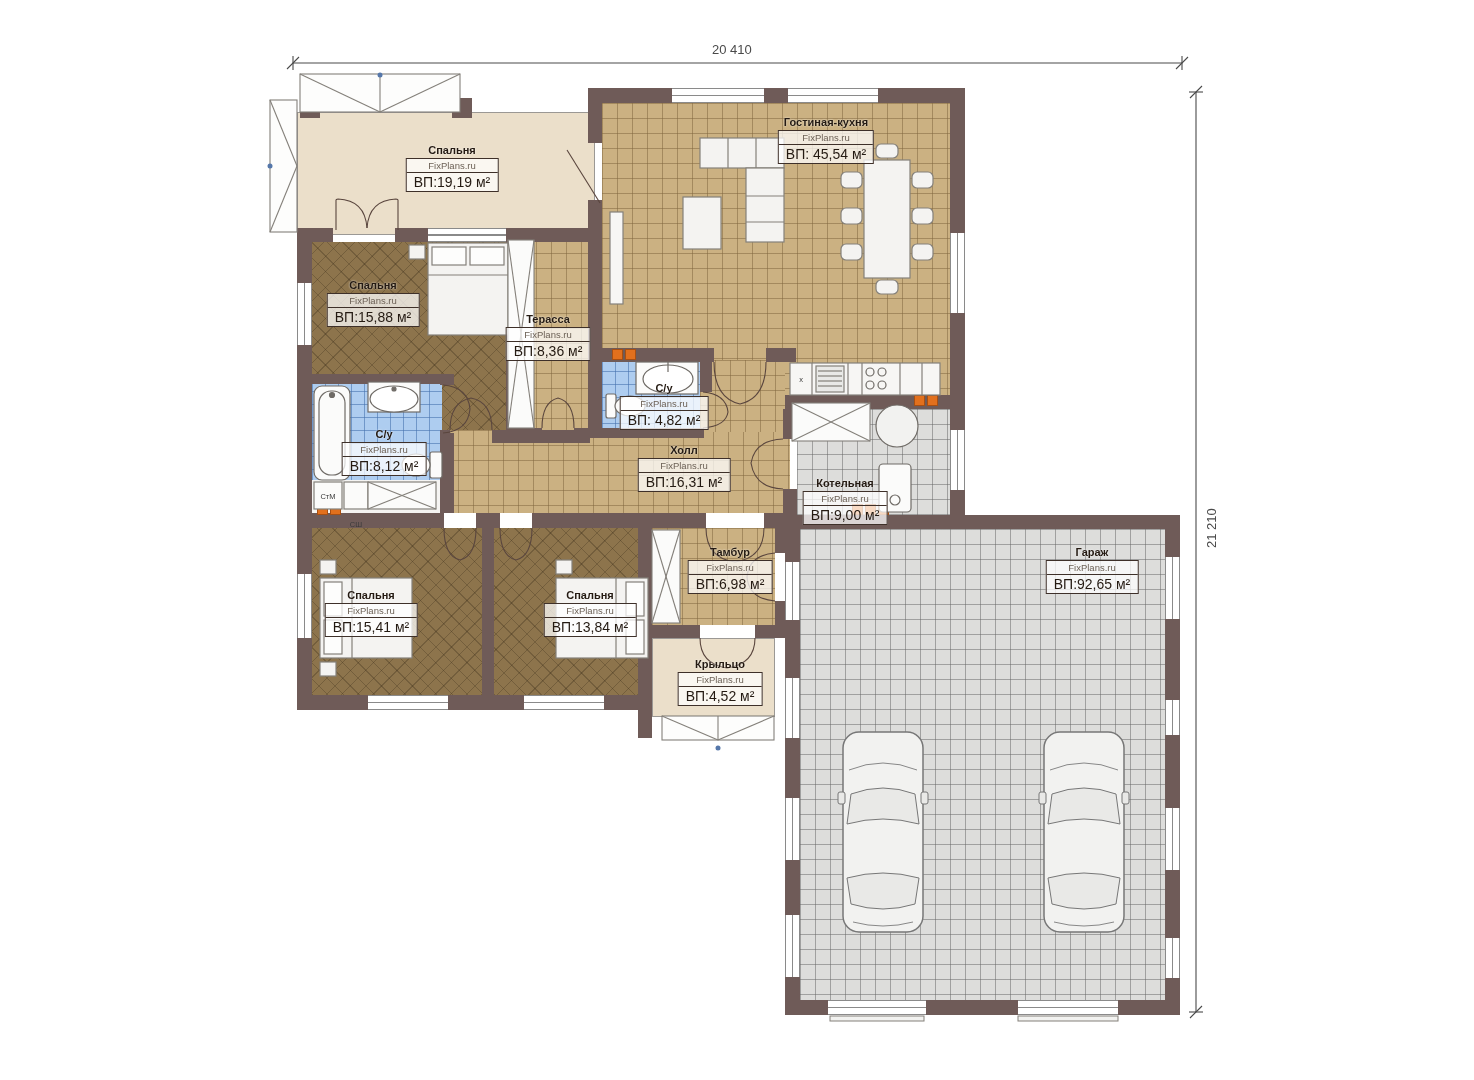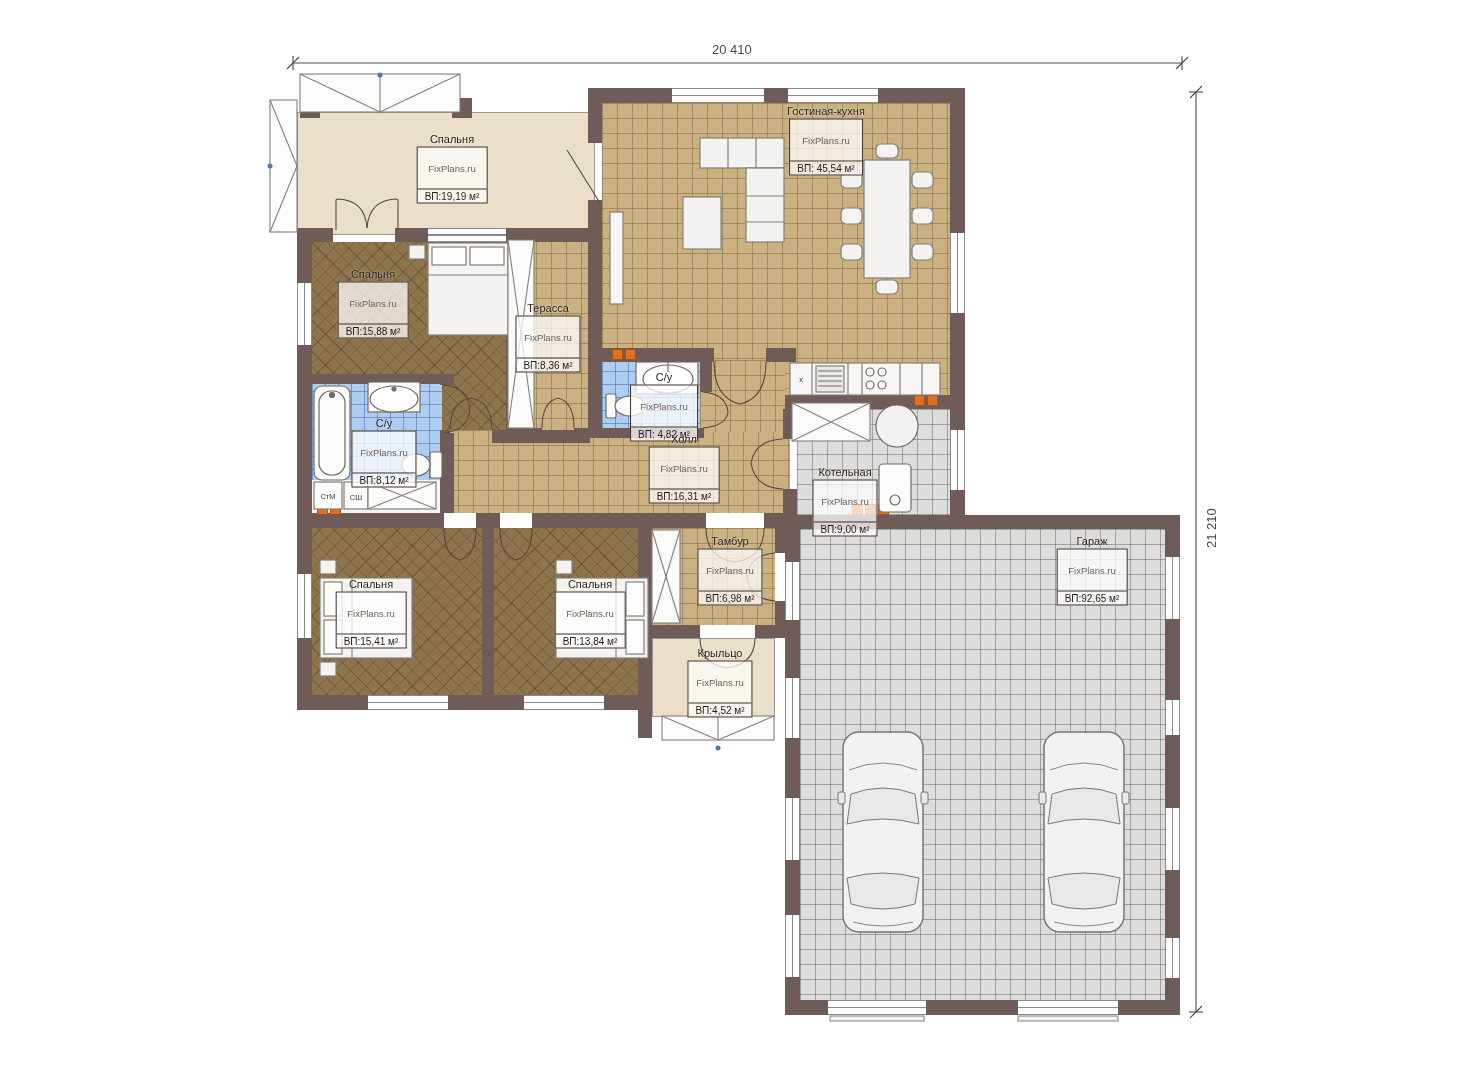--- a/index.html
+++ b/index.html
@@ -34,24 +34,24 @@
     background-image:linear-gradient(transparent 45%,#8a8a8a 45%,#8a8a8a 55%,transparent 55%);}
   .winv{background:#fff;border-left:1.5px solid #8a8a8a;border-right:1.5px solid #8a8a8a;box-sizing:border-box;z-index:3;
     background-image:linear-gradient(90deg,transparent 45%,#8a8a8a 45%,#8a8a8a 55%,transparent 55%);}
   
   .rad{display:flex;gap:2px;z-index:4;}
   .rad i{display:block;width:11px;height:11px;background:#e2701d;border:1px solid #a84f12;box-sizing:border-box;}
   
   svg.ov{position:absolute;left:0;top:0;z-index:4;pointer-events:none;}
   
   .rlabel{position:absolute;transform:translate(-50%,-50%);text-align:center;z-index:6;white-space:nowrap;}
-  .rname{font-size:11px;font-weight:normal;color:#241a12;margin-bottom:2px;text-shadow:0 0 2px rgba(255,255,255,.85);}
+  .rname{font-size:11px;font-weight:bold;color:#241a12;margin-bottom:2px;text-shadow:0 0 2px rgba(255,255,255,.85);}
   .rbox{display:inline-block;border:1.3px solid #3e3029;background:rgba(255,255,255,.74);}
-  .rbox .wm{padding:15px 7px;border-bottom:1.3px solid #3e3029;color:#6d6257;font-size:9.5px;}
-  .rbox .ar{padding:1px 7px;color:#241a12;font-size:10px;}
+  .rbox .wm{padding:1px 7px;border-bottom:1.3px solid #3e3029;color:#6d6257;font-size:9.5px;}
+  .rbox .ar{padding:1px 7px;color:#241a12;font-size:14px;}
   
   .dimlab{position:absolute;font-size:13px;color:#4a4a4a;z-index:6;}
   .tinylab{position:absolute;font-size:7.5px;color:#3a3a3a;z-index:6;transform:translate(-50%,-50%);}
 </style>
 </head>
 <body>
 
 <div class="canvas">
 
   <div class="abs f-cream outline" style="left:297px;top:112px;width:298px;height:123px;"></div>
@@ -374,21 +374,21 @@
         <line x1="1190" y1="1018" x2="1202" y2="1006"></line>
       <line x1="1189" y1="92" x2="1203" y2="92"></line>
         <line x1="1189" y1="1012" x2="1203" y2="1012"></line>
     </g>
   </svg>
 
   <div class="dimlab" style="left:712px;top:42px;">20 410</div>
   <div class="dimlab" style="left:1204px;top:548px;transform:rotate(-90deg);transform-origin:left top;">21 210</div>
 
   <div class="tinylab" style="left:328px;top:496px;">СтМ</div>
-  <div class="tinylab" style="left:356px;top:497px;text-align:center;">СШ</div>
+  <div class="tinylab" style="left:356px;top:524px;text-align:center;">СШ</div>
   <div class="tinylab" style="left:801px;top:379px;">х</div>
 
   <div class="rlabel" style="left:452px;top:168px;">
     <div class="rname">Спальня</div>
     <div class="rbox"><div class="wm">FixPlans.ru</div><div class="ar">ВП:19,19 м²</div></div>
   </div>
   <div class="rlabel" style="left:826px;top:140px;">
     <div class="rname">Гостиная-кухня</div>
     <div class="rbox"><div class="wm">FixPlans.ru</div><div class="ar">ВП: 45,54 м²</div></div>
   </div>

